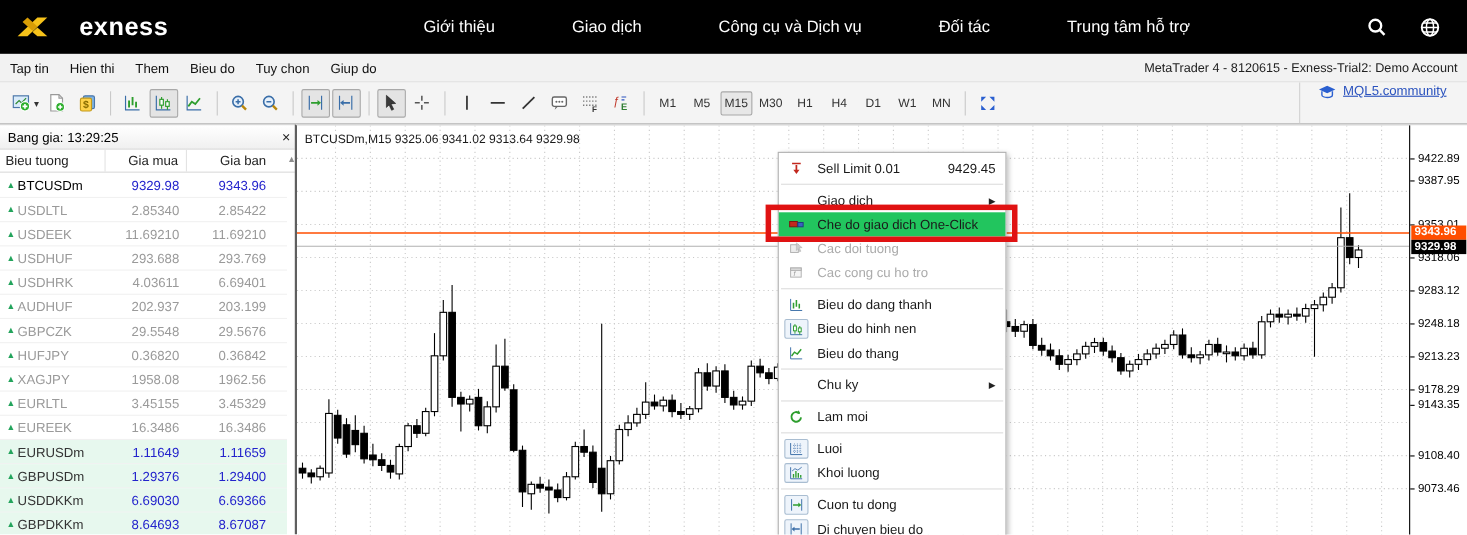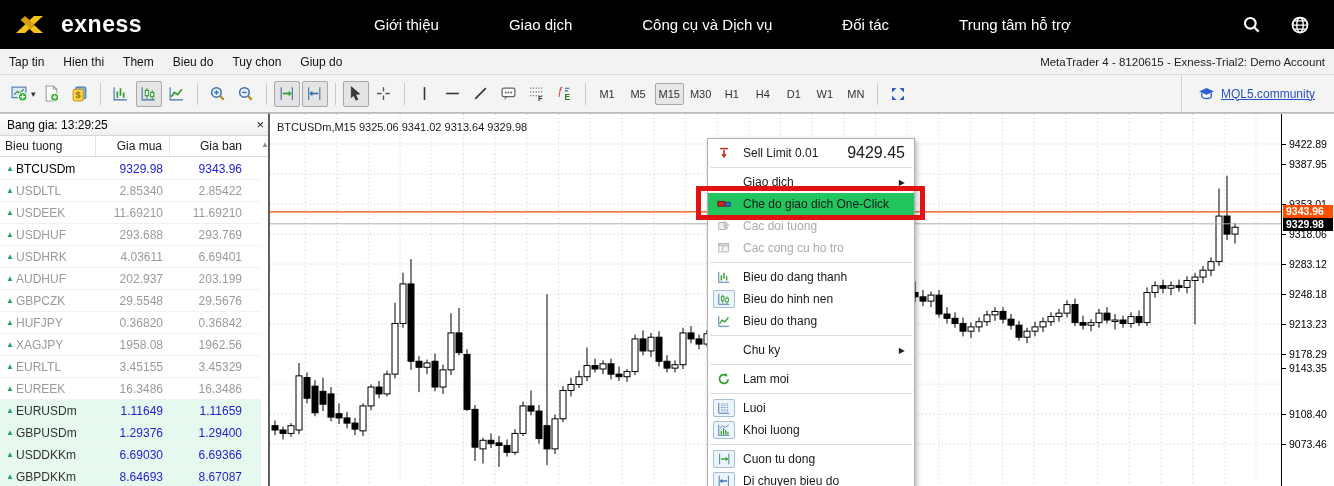--- a/index.html
+++ b/index.html
@@ -3,21 +3,21 @@
 <meta charset="utf-8">
 <style>
   *{margin:0;padding:0;box-sizing:border-box}
   html,body{width:1334px;height:486px;overflow:hidden;background:#fff;
     font-family:"Liberation Sans",sans-serif;}
   .screen{position:relative;width:1334px;height:486px;background:#fff}
 
   
   .topbar{position:absolute;left:0;top:0;width:100%;height:49px;background:#000;
     display:flex;align-items:center;color:#fff}
-  .brand{display:flex;align-items:center;margin-left:14px;gap:7px}
+  .brand{display:flex;align-items:center;margin-left:14px;gap:18px}
   .brand-mark{width:40px;height:26px}
   .brand-text{font-size:23px;font-weight:bold;letter-spacing:.5px;color:#fff}
   .topnav{display:flex;gap:70px;margin-left:232px;font-size:15px;white-space:nowrap}
   .topnav-item{cursor:pointer}
   .topbar-icons{margin-left:auto;display:flex;gap:29px;margin-right:24px;align-items:center}
 
   
   .menubar{position:absolute;left:0;top:49px;width:100%;height:26px;background:#f2f2f2;
     border-bottom:1px solid #dcdcdc;display:flex;align-items:center;gap:19px;
     padding:0 9px;font-size:12px;color:#111}
@@ -27,21 +27,21 @@
   .toolbar{position:absolute;left:0;top:75px;width:100%;height:38px;background:#f4f4f4;
     border-bottom:1px solid #b9b9b9;display:flex;align-items:center;padding:0 5px}
   .tbtn{width:26px;height:26px;display:flex;align-items:center;justify-content:center;
     border:1px solid transparent;border-radius:2px;margin:0 1px}
   .tbtn.pressed{background:#e4e4e4;border-color:#a9a9a9}
   .tcaret{font-size:9px;color:#333;margin:0 2px 0 -2px}
   .tsep{width:1px;height:22px;background:#c9c9c9;margin:0 6px}
   .tf-btn{min-width:29px;height:22px;display:flex;align-items:center;justify-content:center;
     font-size:11px;color:#333;padding:0 3px;border:1px solid transparent;border-radius:2px;margin:0 1px}
   .tf-btn.active{background:#e7e7e7;border-color:#a8a8a8}
-  .mql5-zone{margin-left:auto;height:100%;display:flex;align-items:center;gap:6px;
+  .mql5-zone{margin-left:auto;height:100%;display:flex;align-items:flex-start;gap:6px;
     border-left:1px solid #d2d2d2;padding:0 14px 0 16px}
   .mql5-link{font-size:12px;color:#2a52be;text-decoration:underline}
 
   
   .mw-panel{position:absolute;left:0;top:113px;width:272px;height:373px;background:#fff;
     border-right:1px solid #a8a8a8;border-top:1px solid #c9c9c9}
   .mw-title{height:22px;display:flex;align-items:center;padding:0 7px;font-size:12px;
     background:linear-gradient(#ffffff,#f0f0f0);border-bottom:1px solid #d6d6d6;color:#000}
   .mw-close{margin-left:auto;font-size:13px;color:#222;line-height:1}
   .mw-head{height:21px;display:flex;align-items:center;font-size:12px;color:#222;
@@ -79,21 +79,21 @@
 
   
   .ctx-menu{position:absolute;left:707px;top:138px;width:208px;background:#fff;
     border:1px solid #b0b0b0;box-shadow:2px 2px 5px rgba(0,0,0,.28);padding:3px 0;z-index:10}
   .ctx-item{height:22px;display:flex;align-items:center;padding:0 9px 0 5px;font-size:12px;color:#1a1a1a}
   .ctx-item.hl{background:#22c55e}
   .ctx-item.dis{color:#ababab}
   .ctx-icon{width:22px;height:18px;display:flex;align-items:center;justify-content:center;
     margin-right:8px;flex:none}
   .ctx-icon.boxed{border:1px solid #a9bdd1;background:#eef4fb;border-radius:2px}
-  .ctx-right{margin-left:auto;font-size:16px}
+  .ctx-right{margin-left:auto;font-size:12px}
   .ctx-arrow{margin-left:auto;font-size:8px;color:#222}
   .ctx-sep{height:1px;background:#dcdcdc;margin:3px 2px}
 
   
   .annotation{position:absolute;left:696px;top:186px;width:229px;height:34px;
     border:5px solid #e01212;z-index:20;pointer-events:none}
 </style>
 </head>
 <body>
 

